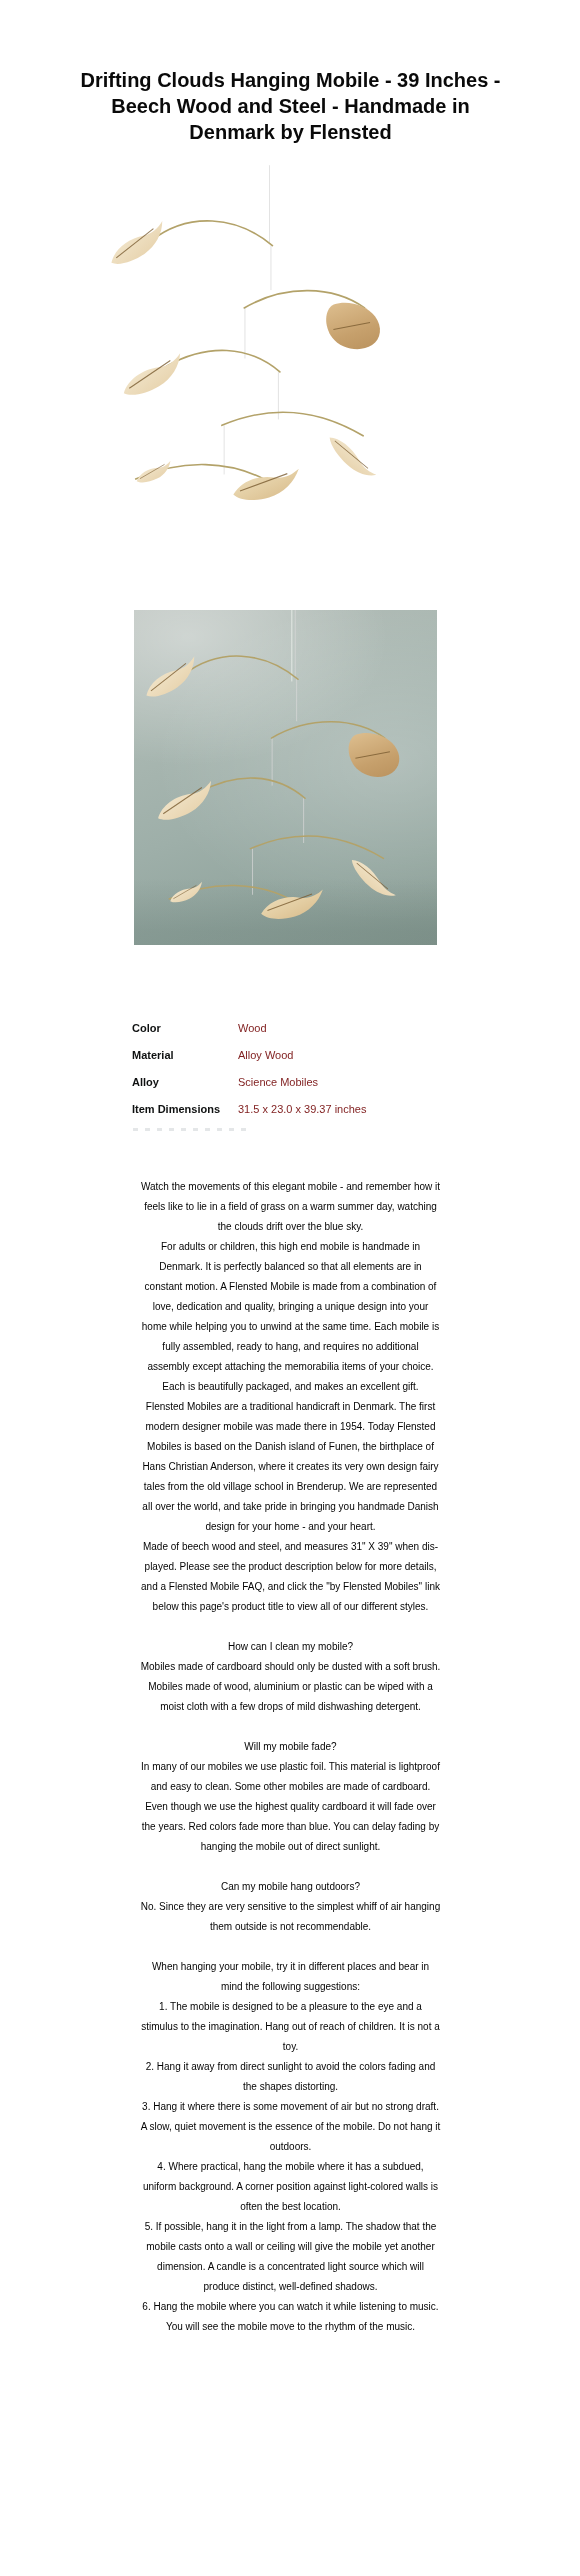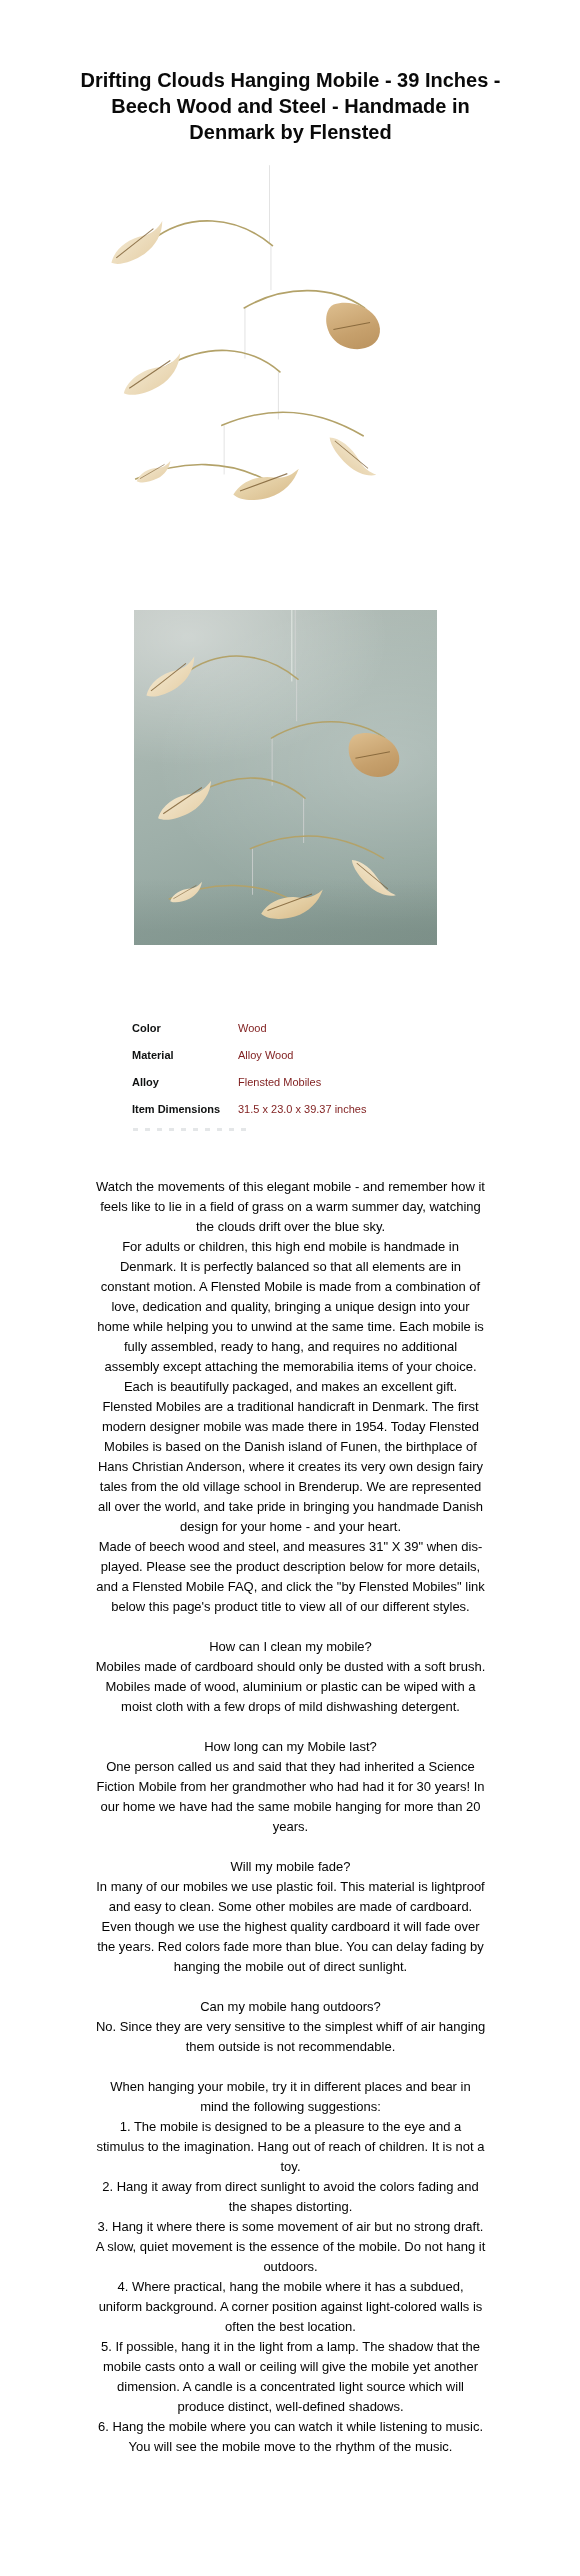--- a/index.html
+++ b/index.html
@@ -50,21 +50,21 @@
     margin:1.5px 0 0 133px;
     width:118px;
     height:3.7px;
     background:repeating-linear-gradient(90deg,#ced2d5 0 5.2px, transparent 5.2px 12px);
     opacity:.55;
   }
   .description{
     margin-top:46px;
     padding:0 22px;
     text-align:center;
-    font-size:13px;
+    font-size:10px;
     line-height:20px;
     color:#040404;
   }
   .desc-section{white-space:pre-line;}
   .desc-section + .desc-section{margin-top:20px;}
 </style>
 </head>
 <body>
 
 <h1 class="page-title">Drifting Clouds Hanging Mobile - 39 Inches -
@@ -148,21 +148,21 @@
   <div class="detail-row">
     <span class="detail-label">Color</span>
     <span class="detail-value">Wood</span>
   </div>
   <div class="detail-row">
     <span class="detail-label">Material</span>
     <span class="detail-value">Alloy Wood</span>
   </div>
   <div class="detail-row">
     <span class="detail-label">Alloy</span>
-    <span class="detail-value">Flensted Mobiles</span>
+    <span class="detail-value">Science Mobiles</span>
   </div>
   <div class="detail-row">
     <span class="detail-label">Item Dimensions</span>
     <span class="detail-value">31.5 x 23.0 x 39.37 inches</span>
   </div>
 </div>
 <div class="clipped-row"></div>
 
 <div class="description">
   <div class="desc-section">Watch the movements of this elegant mobile - and remember how it
@@ -184,25 +184,20 @@
 all over the world, and take pride in bringing you handmade Danish
 design for your home - and your heart.
 Made of beech wood and steel, and measures 31" X 39" when dis-
 played. Please see the product description below for more details,
 and a Flensted Mobile FAQ, and click the "by Flensted Mobiles" link
 below this page's product title to view all of our different styles.</div>
   <div class="desc-section">How can I clean my mobile?
 Mobiles made of cardboard should only be dusted with a soft brush.
 Mobiles made of wood, aluminium or plastic can be wiped with a
 moist cloth with a few drops of mild dishwashing detergent.</div>
-  <div class="desc-section">How long can my Mobile last?
-One person called us and said that they had inherited a Science
-Fiction Mobile from her grandmother who had had it for 30 years! In
-our home we have had the same mobile hanging for more than 20
-years.</div>
   <div class="desc-section">Will my mobile fade?
 In many of our mobiles we use plastic foil. This material is lightproof
 and easy to clean. Some other mobiles are made of cardboard.
 Even though we use the highest quality cardboard it will fade over
 the years. Red colors fade more than blue. You can delay fading by
 hanging the mobile out of direct sunlight.</div>
   <div class="desc-section">Can my mobile hang outdoors?
 No. Since they are very sensitive to the simplest whiff of air hanging
 them outside is not recommendable.</div>
   <div class="desc-section">When hanging your mobile, try it in different places and bear in

